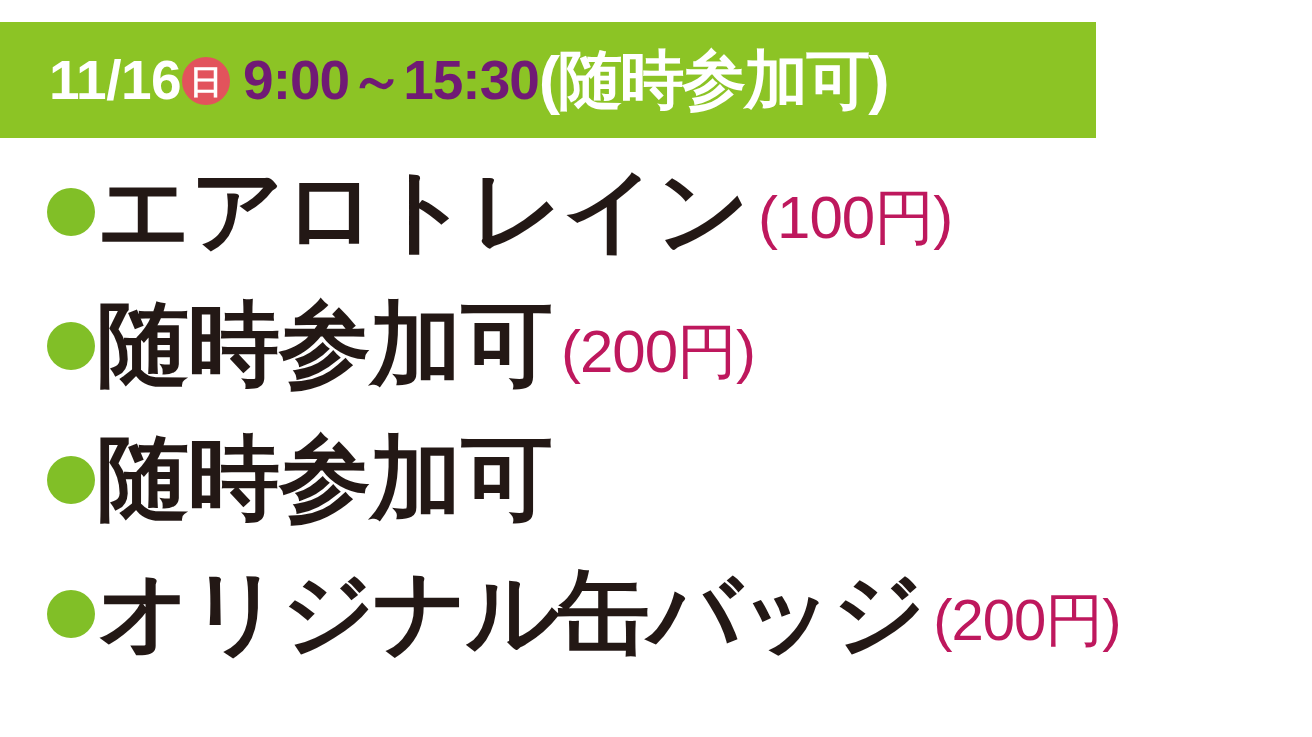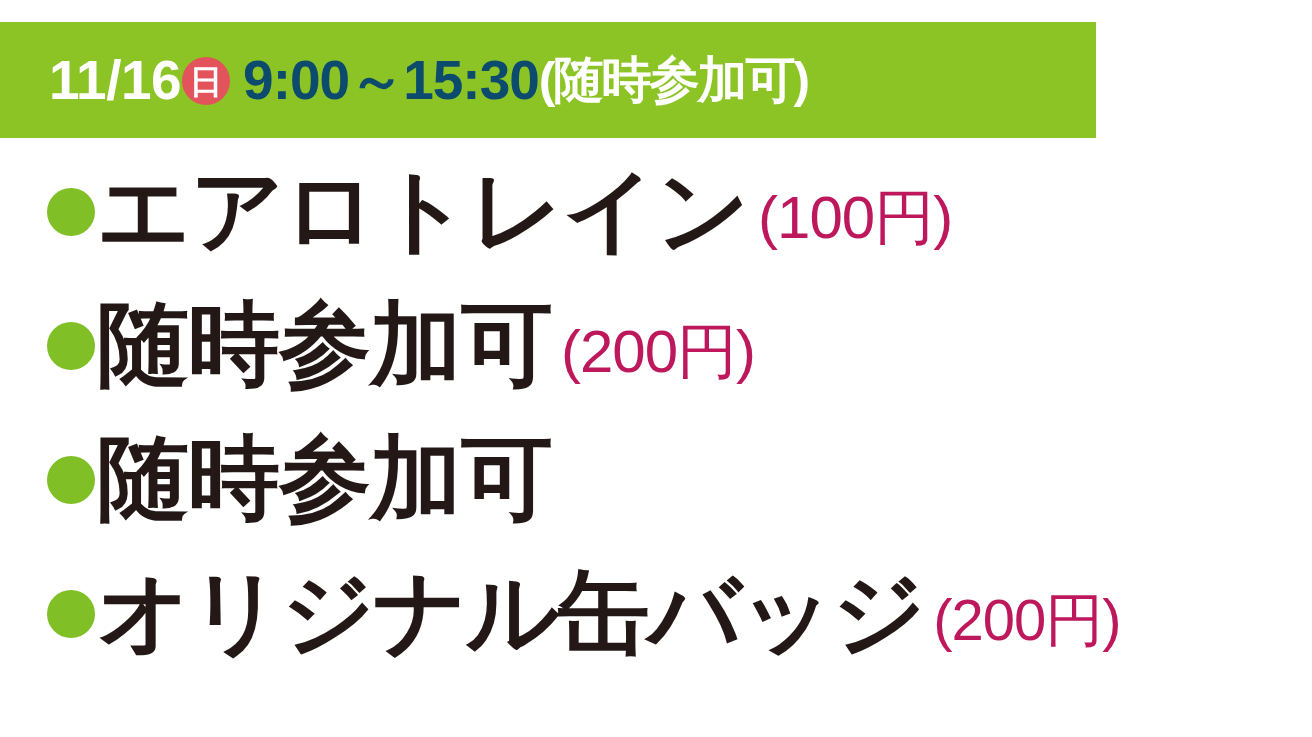--- a/index.html
+++ b/index.html
@@ -63,25 +63,25 @@
     flex: 0 0 auto;
     position: relative;
     top: 1px;
   }
 
   .hdr-time {
     font-size: 55px;
     font-weight: bold;
     letter-spacing: -1px;
     margin-left: 11px;
-    color: #0c4a6e;
+    color: #701a75;
   }
 
   .hdr-note {
-    font-size: 50px;
+    font-size: 64px;
     font-weight: bold;
     letter-spacing: -2px;
     color: #ffffff;
   }
 
   
   .item-list {
     position: absolute;
     left: 0;
     top: 116px;

